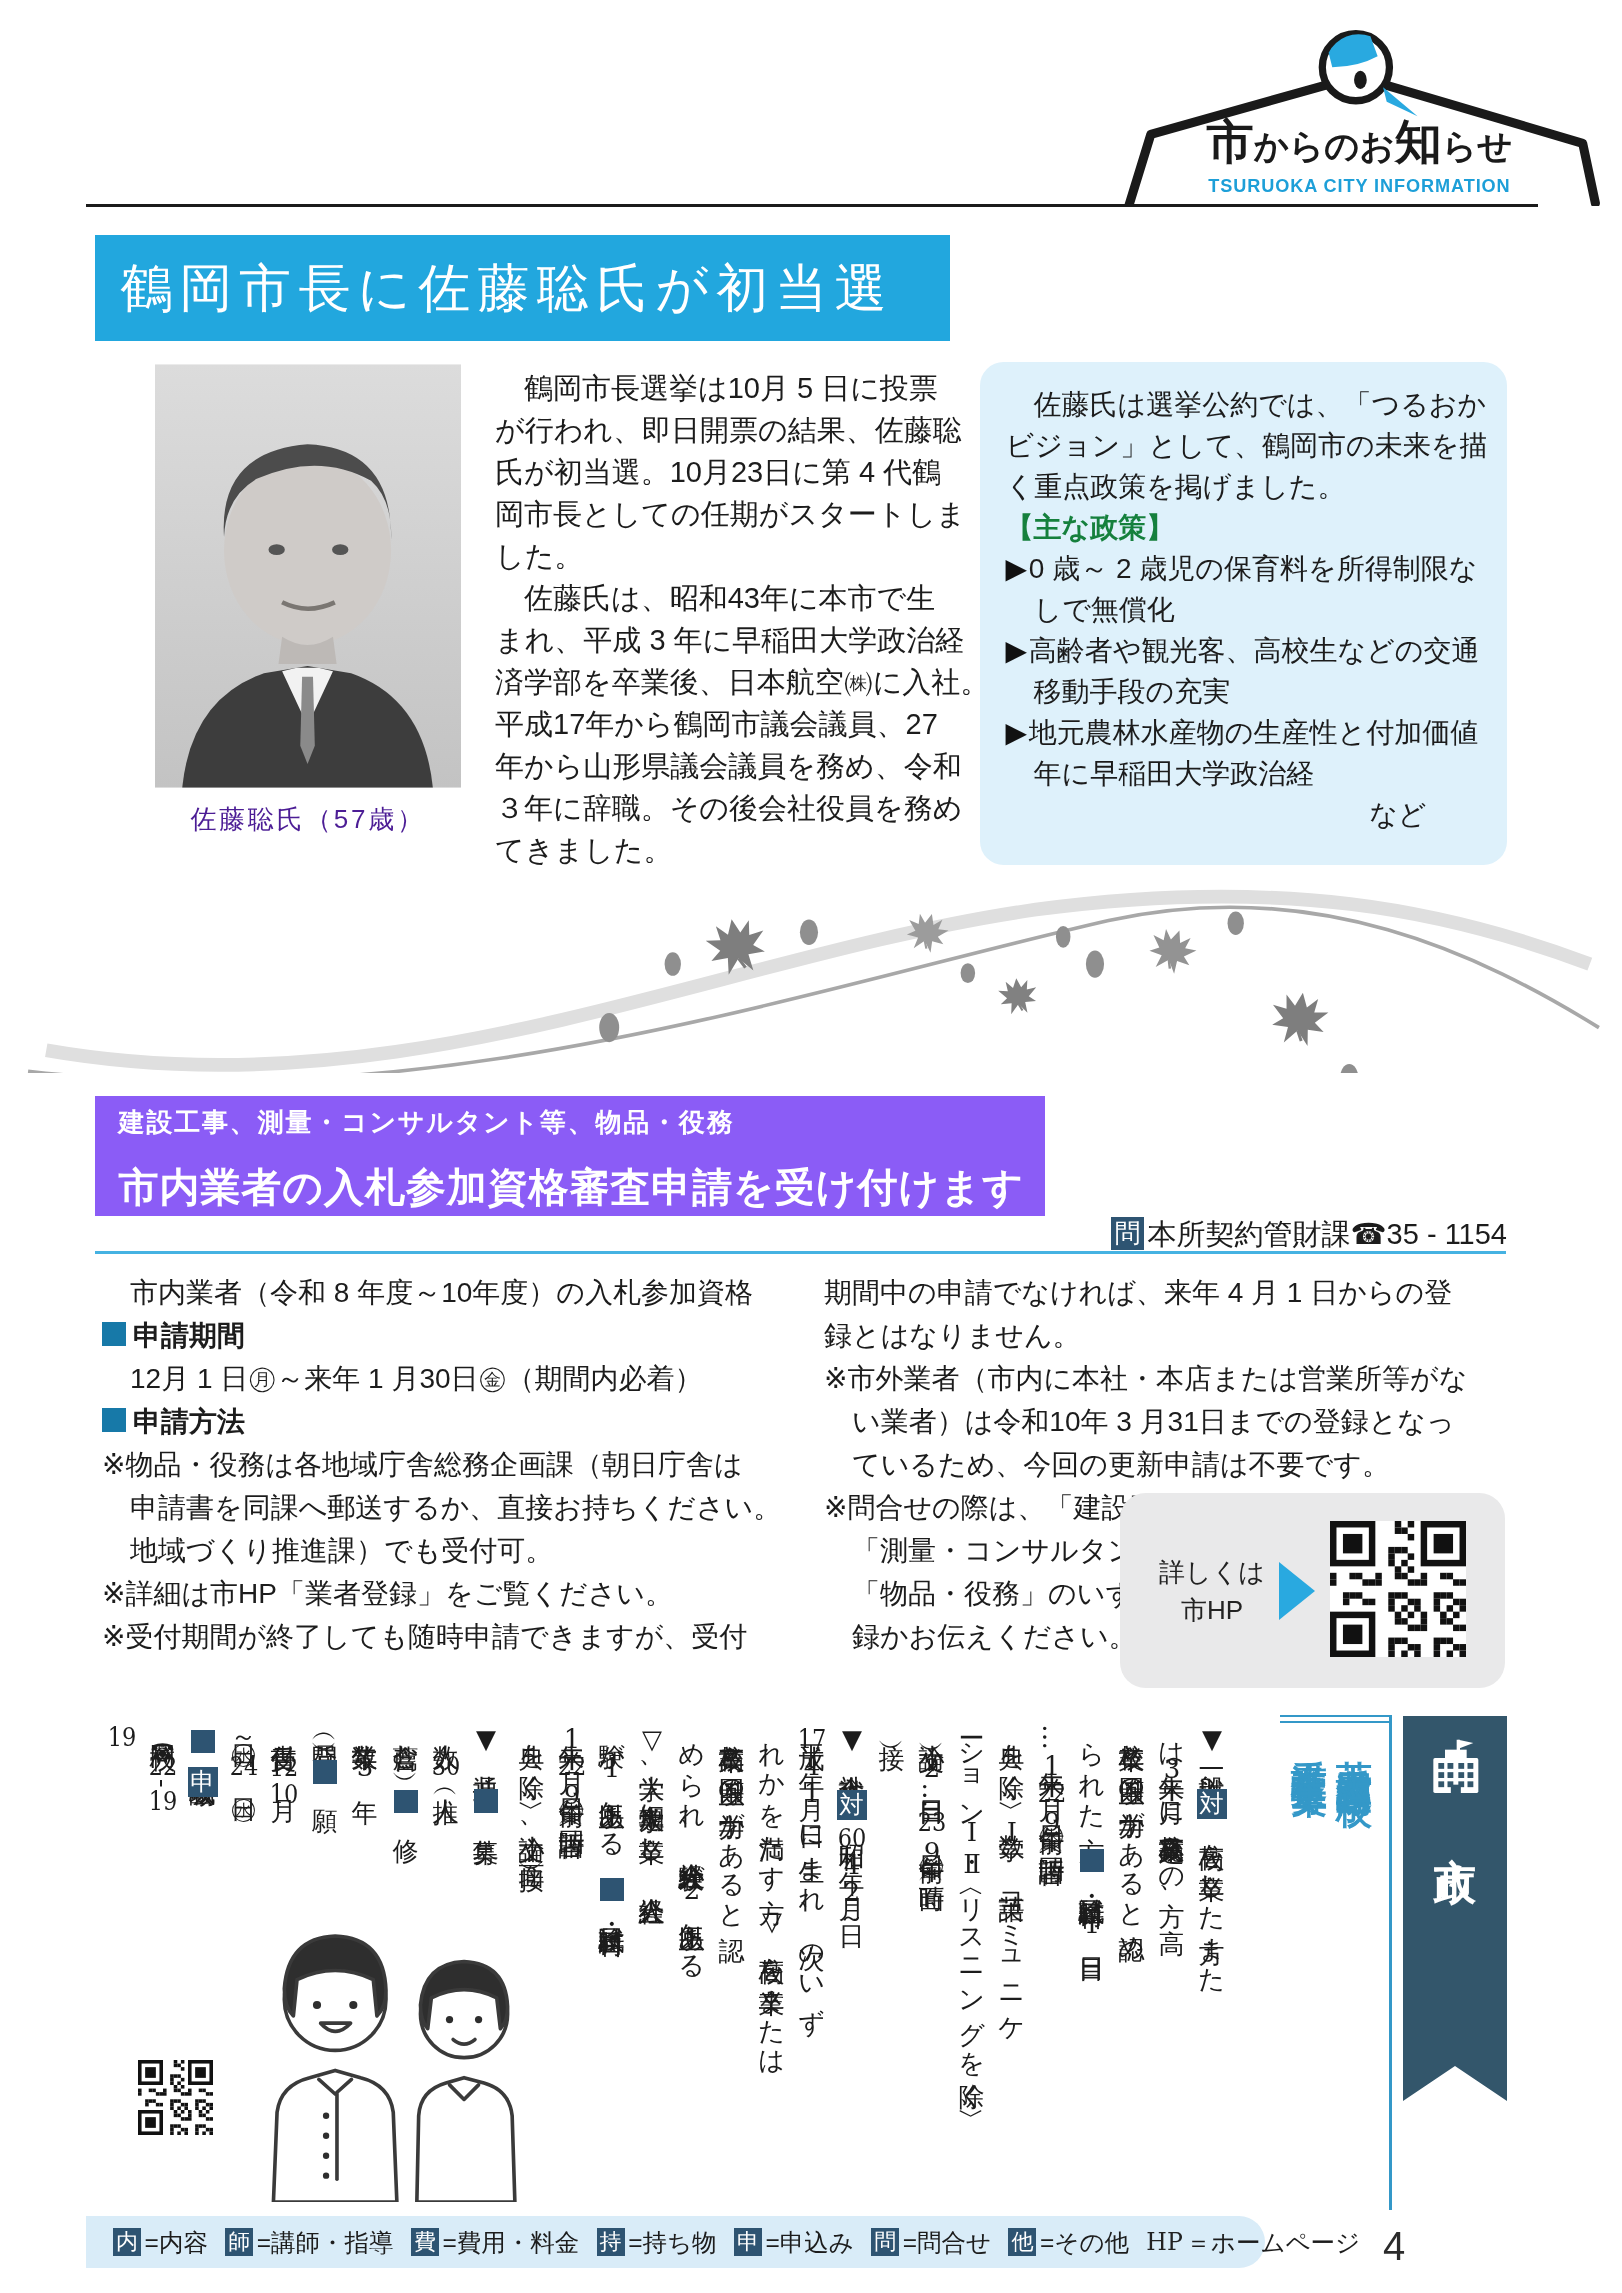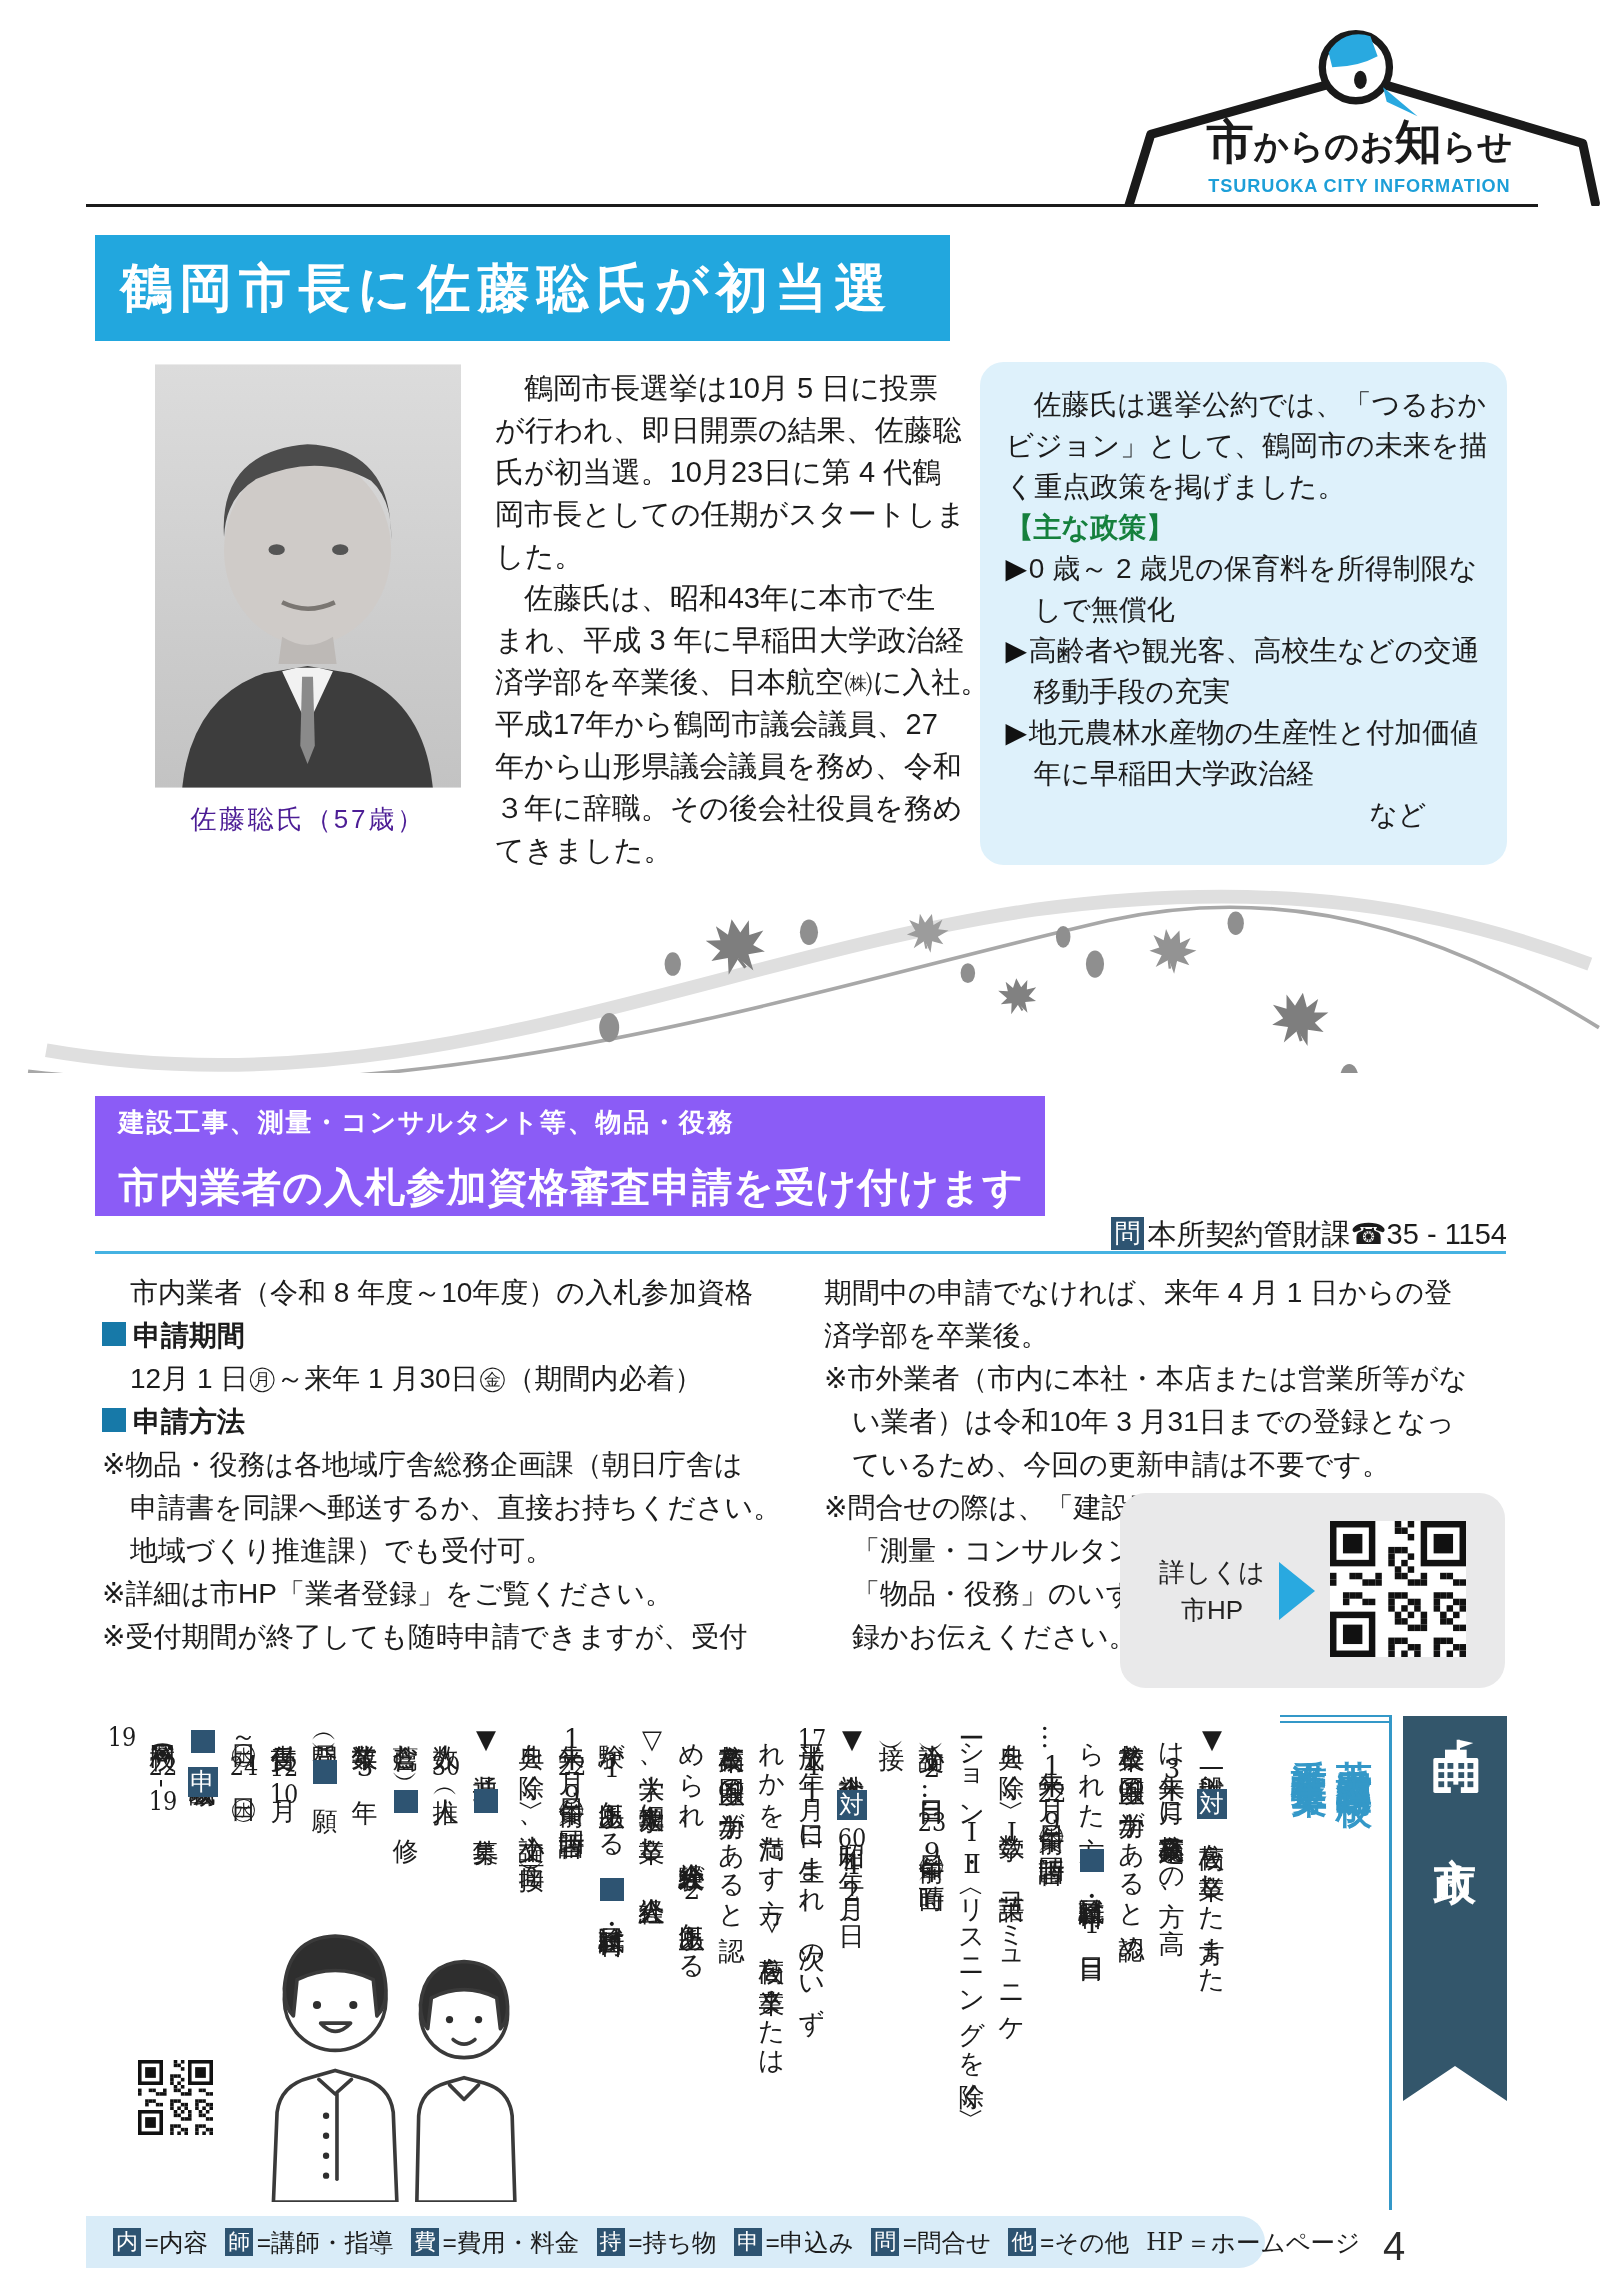--- a/index.html
+++ b/index.html
@@ -5,21 +5,21 @@
   html,body{margin:0;padding:0;background:#ffffff;}
   .page{position:relative;width:1623px;height:2294px;background:#fff;overflow:hidden;
         font-family:"Liberation Sans","DejaVu Sans",sans-serif;color:#1c1c1c;}
   .abs{position:absolute;}
 
   
   .top-rule{left:86px;top:204px;width:1452px;height:2.7px;background:#1b1b1b;}
 
   
   .a1-bar{left:95px;top:235px;width:855px;height:106px;background:#22A7DE;}
-  .a1-bar .t{color:#fff;font-size:52px;font-weight:700;letter-spacing:7.3px;line-height:106px;padding-left:25.5px;white-space:nowrap;}
+  .a1-bar .t{color:#fff;font-size:52px;font-weight:400;letter-spacing:7.3px;line-height:106px;padding-left:25.5px;white-space:nowrap;}
 
   
   .photo{left:155px;top:364px;width:306px;height:424px;}
   .caption{left:155px;top:802px;width:306px;text-align:center;font-size:26px;letter-spacing:2.7px;color:#4c1d95;}
 
   
   .a1-body{left:495px;top:367px;width:468px;}
   .a1-body .line{font-size:29px;line-height:42px;white-space:nowrap;}
 
   
@@ -202,21 +202,21 @@
       <div class="line">　12月 1 日㊊～来年 1 月30日㊎（期間内必着）</div>
       <div class="line b1"><span class="sq"></span>申請方法</div>
       <div class="line">※物品・役務は各地域庁舎総務企画課（朝日庁舎は</div>
       <div class="line">　申請書を同課へ郵送するか、直接お持ちください。</div>
       <div class="line">　地域づくり推進課）でも受付可。</div>
       <div class="line">※詳細は市HP「業者登録」をご覧ください。</div>
       <div class="line">※受付期間が終了しても随時申請できますが、受付</div>
     </div>
   <div class="abs col-text a2-right" id="a2-right">
       <div class="line">期間中の申請でなければ、来年 4 月 1 日からの登</div>
-      <div class="line">済学部を卒業後。</div>
+      <div class="line">録とはなりません。</div>
       <div class="line">※市外業者（市内に本社・本店または営業所等がな</div>
       <div class="line">　い業者）は令和10年 3 月31日までの登録となっ</div>
       <div class="line">　ているため、今回の更新申請は不要です。</div>
       <div class="line">※問合せの際は、「建設工事」、</div>
       <div class="line">　「測量・コンサルタント等」、</div>
       <div class="line">　「物品・役務」のいずれの登</div>
       <div class="line">　録かお伝えください。</div>
     </div>
 
   <div class="abs hp-box">

